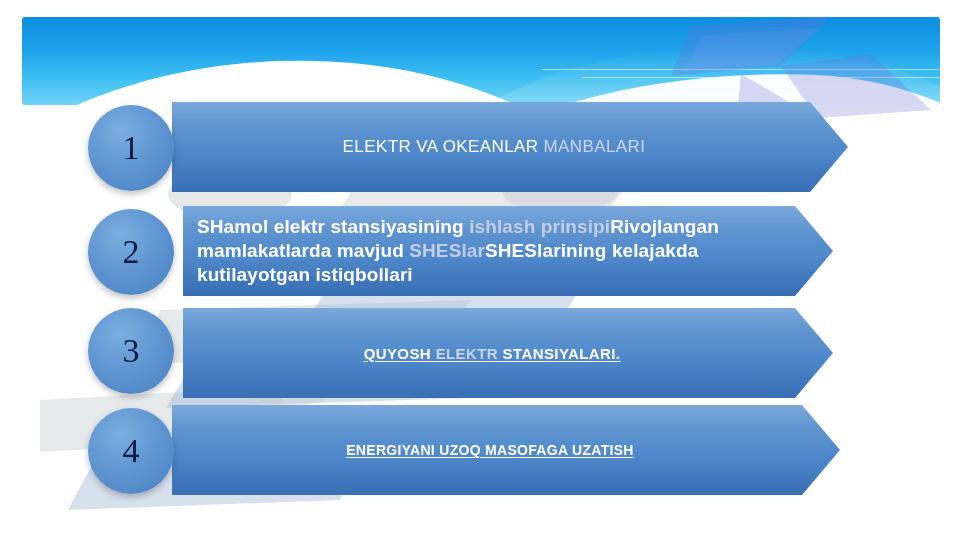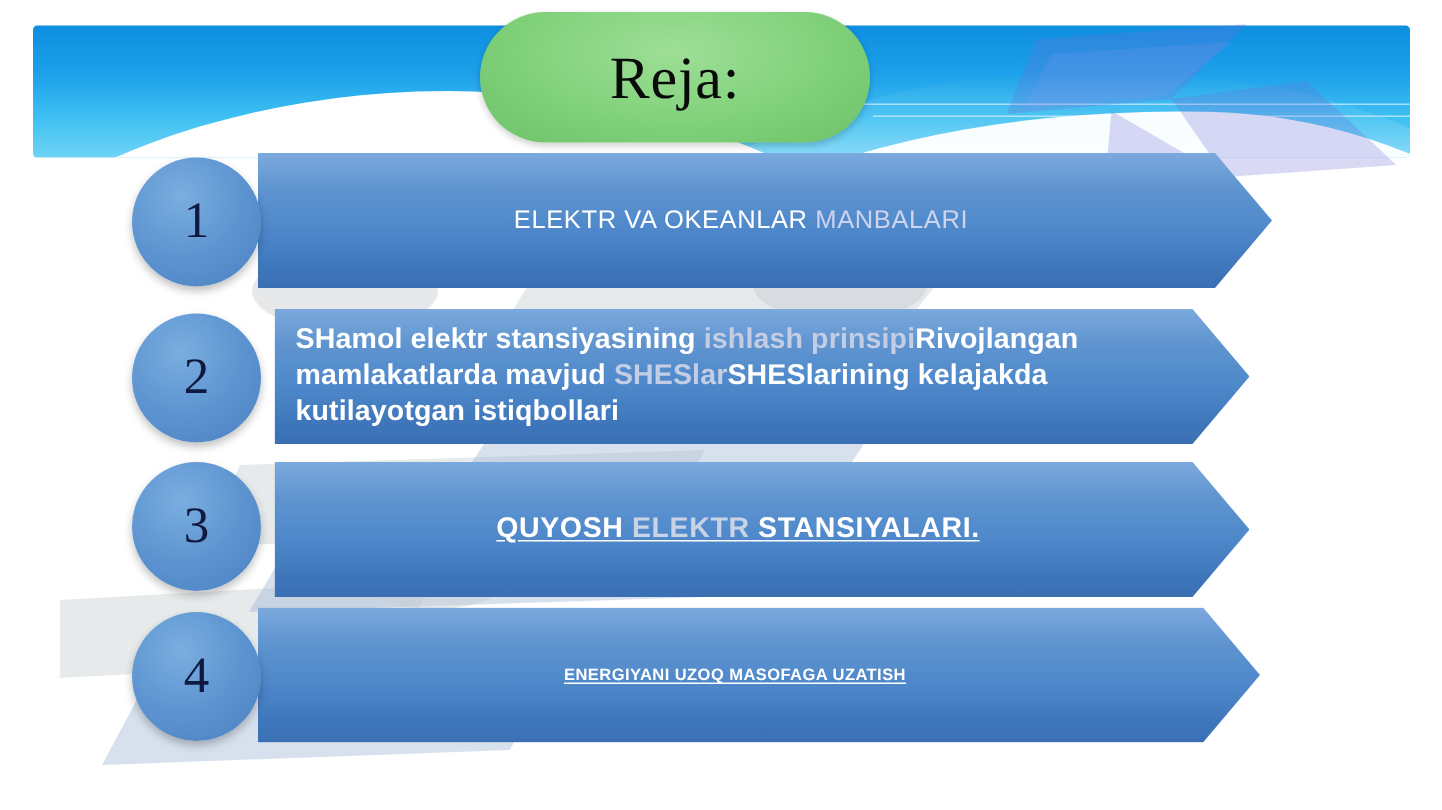--- a/index.html
+++ b/index.html
@@ -83,24 +83,24 @@
   .arrow .txt{
     width:100%;padding:0 46px 0 14px;box-sizing:border-box;color:#ffffff;
   }
   .t-center{text-align:center;}
   .t-left{text-align:left;}
 
   .r1 .txt{font-size:17px;letter-spacing:.4px;font-weight:400;}
   .r1 .dim{color:#cfd4ee;}
   .r2 .txt{font-size:19px;font-weight:bold;line-height:1.28;letter-spacing:.1px;}
   .r2 .fade{color:#c3cde4;}
-  .r3 .txt{font-size:19px;font-weight:bold;letter-spacing:.4px;}
+  .r3 .txt{font-size:15px;font-weight:bold;letter-spacing:.4px;}
   .r3 u{text-decoration:underline;text-underline-offset:2px;}
   .r3 .fade{color:#c9d3e6;}
-  .r4 .txt{font-size:11px;font-weight:bold;letter-spacing:.3px;}
+  .r4 .txt{font-size:14px;font-weight:bold;letter-spacing:.3px;}
   .r4 u{text-decoration:underline;text-underline-offset:2px;}
 </style>
 </head>
 <body>
 
 <div id="slide">
 
   <div class="header-band">
     <div class="wave-soft"></div>
     <div class="wave-white"></div>
@@ -131,23 +131,20 @@
       <polygon points="160,200 470,188 430,248 126,258"></polygon>
       <polygon points="60,300 330,290 300,350 28,360"></polygon>
     </g>
     <g fill="#9aa2ab" opacity=".45">
       <ellipse cx="190" cy="44" rx="62" ry="26"></ellipse>
       <ellipse cx="520" cy="40" rx="58" ry="24"></ellipse>
       <ellipse cx="250" cy="236" rx="48" ry="20"></ellipse>
     </g>
   </svg>
 
-  <div class="title-pill">
-    <span class="ttl">Reja:</span>
-  </div>
 
   <div class="row r1">
     <div class="chip" style="left:88px;top:105px;">
       <span>1</span>
     </div>
     <div class="arrow" style="left:172px;top:102px;width:676px;">
       <div class="txt t-center">
         <span>ELEKTR VA OKEANLAR </span><span class="dim">MANBALARI</span>
       </div>
     </div>

